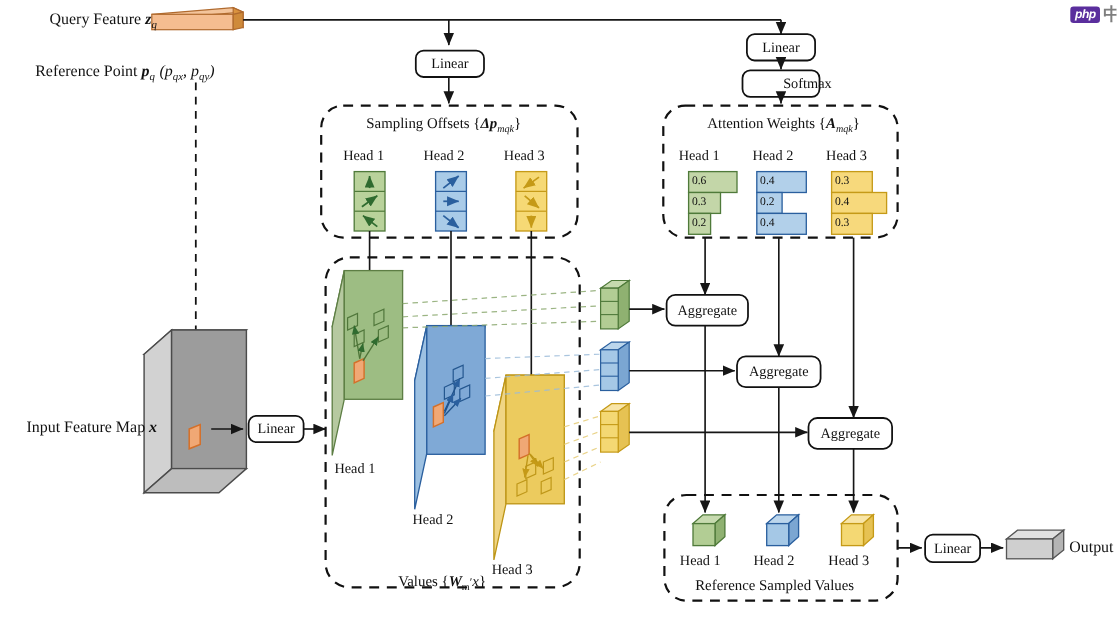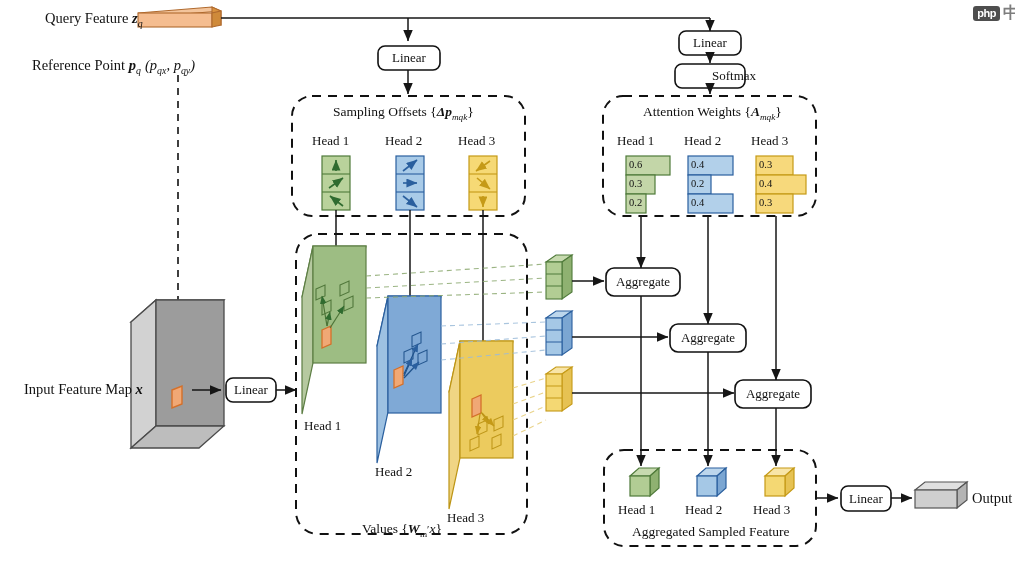--- a/index.html
+++ b/index.html
@@ -49,25 +49,26 @@
   .wm {
     position: absolute;
     right: 6px;
     top: 3px;
     display: flex;
     align-items: center;
     gap: 3px;
     opacity: 0.92;
   }
   .wm-badge {
-    background: #404040;
+    background: #4c1d95;
     color: #fff;
     font-family: "Liberation Sans", sans-serif;
     font-size: 11px;
     font-weight: bold;
+    font-style: italic;
     padding: 1px 4px 2px 4px;
     border-radius: 3px;
     letter-spacing: -0.5px;
   }
   .wm-cn {
     color: #737373;
     font-family: "DejaVu Sans", sans-serif;
     font-size: 16px;
     font-weight: bold;
   }
@@ -431,20 +432,20 @@
   <div class="lbl lbl-head" style="left:447px; top:511px;">Head 3</div>
 
   <div class="lbl lbl-title" style="left:362px; top:522px;">
     <span>Values</span>
     <span>{<span class="it bd">W</span><span class="sub">m</span><span style="font-size:0.8em">′</span><span class="it">x</span>}</span>
   </div>
 
   <div class="lbl lbl-head" style="left:618px; top:503px;">Head 1</div>
   <div class="lbl lbl-head" style="left:685px; top:503px;">Head 2</div>
   <div class="lbl lbl-head" style="left:753px; top:503px;">Head 3</div>
-  <div class="lbl lbl-title" style="left:632px; top:525px;">Aggregated Sampled Feature</div>
+  <div class="lbl lbl-title" style="left:632px; top:525px;">Reference Sampled Values</div>
 
   <div class="wm">
     <span class="wm-badge">php</span>
     <span class="wm-cn">中文网</span>
   </div>
 
 </div>
 
 </body></html>

